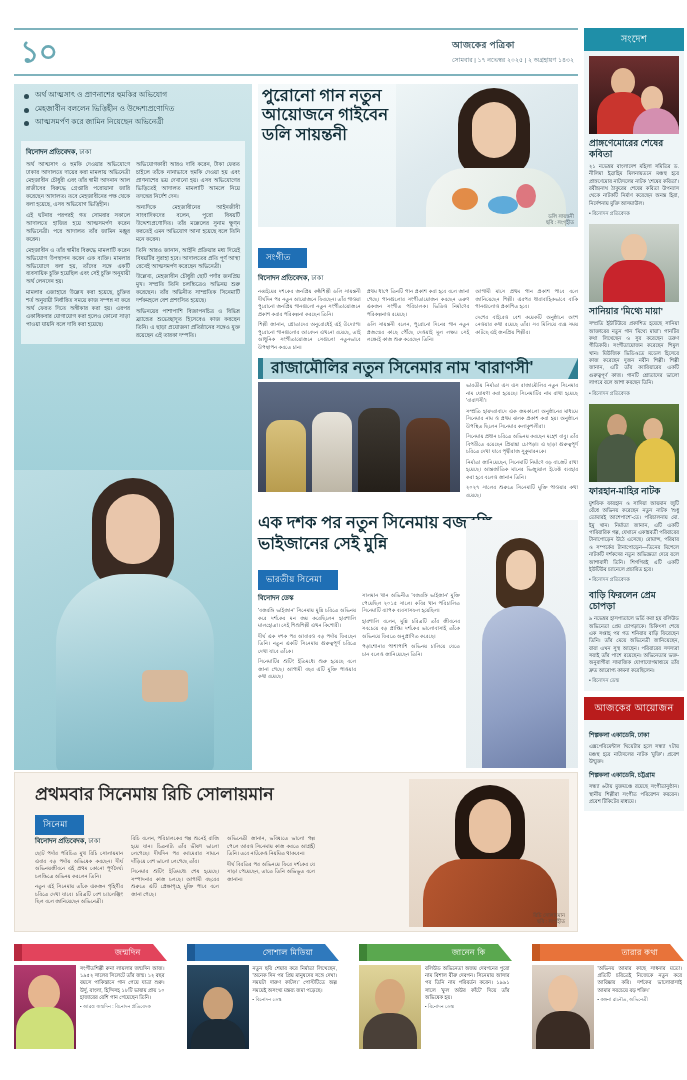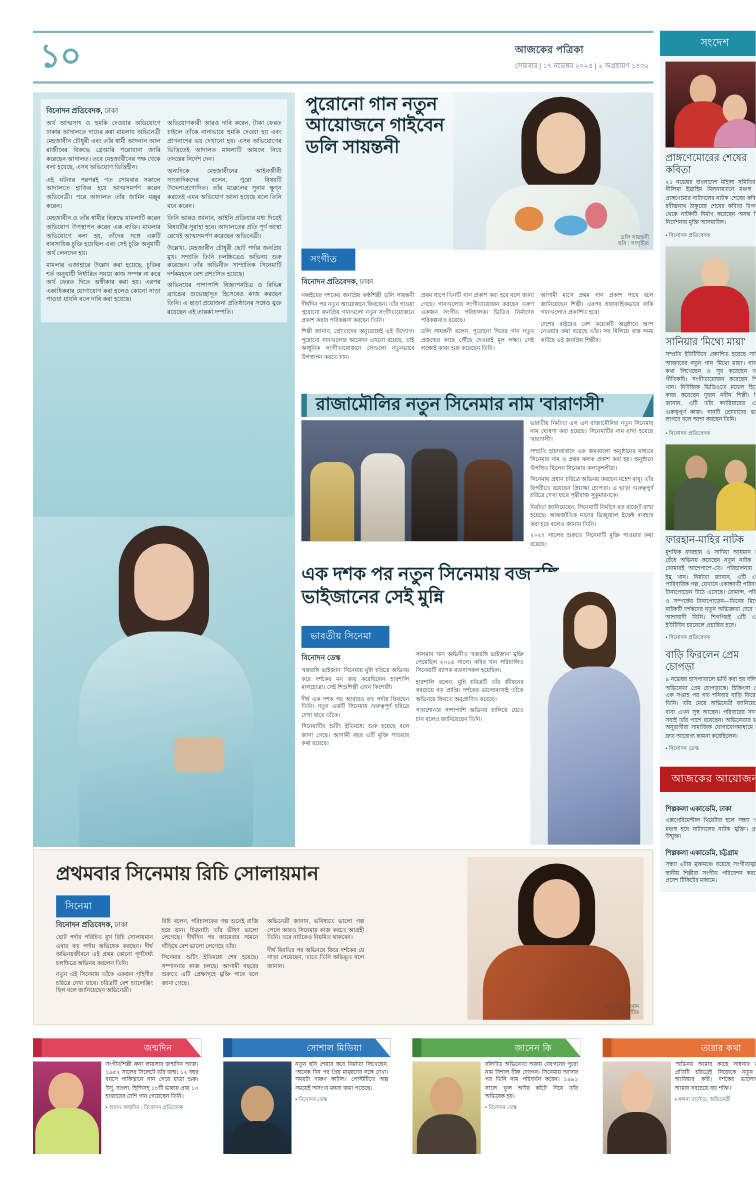--- a/index.html
+++ b/index.html
@@ -3,21 +3,21 @@
 <meta charset="utf-8">
 <style>
   * { box-sizing: border-box; margin: 0; padding: 0; }
   body {
     width: 687px; height: 1080px;
     background: #ffffff;
     font-family: "Liberation Sans", sans-serif;
     position: relative;
     overflow: hidden;
   }
-  .page { position: absolute; inset: 0; background: #fff; margin-left: 16px; }
+  .page { position: absolute; inset: 0; background: #fff; }
 
   
   .masthead {
     position: absolute; left: 14px; top: 28px; width: 564px; height: 48px;
     border-top: 2px solid #7fb3bd; border-bottom: 2px solid #7fb3bd;
     display: flex; align-items: center;
   }
   .page-num {
     font-size: 30px; color: #6aa9b4; font-weight: bold; letter-spacing: -1px;
     padding: 0 14px 0 6px; line-height: 1;
@@ -85,21 +85,21 @@
   .mt-blob2 { position: absolute; left: 92px; top: 112px; width: 30px; height: 18px; background: #3c9ad6; border-radius: 50%; opacity:.8; }
   .mt-blob3 { position: absolute; left: 120px; top: 100px; width: 20px; height: 24px; background: #d94f5c; border-radius: 50%; opacity:.75; }
   .photo-credit { position: absolute; right: 4px; bottom: 2px; font-size: 5px; color: #44535a; text-align: right; line-height: 1.25; }
 
   
   .tagbar {
     display: inline-block; background: #1f6fb5; color: #fff;
     font-size: 8.5px; padding: 3px 16px 3px 8px; letter-spacing: .3px;
   }
 
-  .mid-music { position: absolute; left: 258px; top: 225px; width: 320px; height: 118px; }
+  .mid-music { position: absolute; left: 258px; top: 246px; width: 320px; height: 118px; }
   .mm-colwrap { display: flex; gap: 6px; margin-top: 4px; }
   .mm-col { flex: 1; }
   .mm-col p { font-size: 5.2px; line-height: 1.45; color: #1f2d33; text-align: justify; margin-bottom: 3px; }
 
   
   .raja-bar {
     position: absolute; left: 258px; top: 358px; width: 320px; height: 21px;
     background: #b9dbe2; display: flex; align-items: center;
   }
   .raja-bar .accent { width: 5px; height: 21px; background: #2f7f92; }
@@ -155,21 +155,21 @@
 
   
   .sidebar { position: absolute; left: 584px; top: 28px; width: 100px; }
   .sb-head {
     background: #1f8fa8; color: #fff; font-size: 9.5px; text-align: center;
     padding: 4px 0; letter-spacing: .4px;
   }
   .sb-head.orange { background: #b91c1c; }
   .sb-body { background: #eef5f7; padding: 5px 5px 6px 5px; }
   .sb-photo { width: 100%; height: 78px; overflow: hidden; position: relative; margin-bottom: 4px; }
-  .sb-title { font-size: 9px; color: #15323b; line-height: 1.22; font-weight: normal; margin-bottom: 3px; }
+  .sb-title { font-size: 9px; color: #15323b; line-height: 1.22; font-weight: bold; margin-bottom: 3px; }
   .sb-text { font-size: 5.1px; line-height: 1.45; color: #223038; text-align: justify; }
   .sb-credit { font-size: 5px; color: #43555e; margin-top: 3px; }
   .sb-sub { font-size: 6.2px; color: #15323b; font-weight: bold; margin: 5px 0 2px 0; }
 
   
   .bot-row { position: absolute; left: 14px; top: 944px; width: 670px; display: flex; gap: 20px; }
   .bot-box { width: 164px; position: relative; }
   .bot-bar { height: 17px; display: flex; align-items: center; position: relative; }
   .bot-bar .btag { color: #fff; font-size: 8px; margin-left: auto; padding-right: 26px; letter-spacing: .3px; }
   .bot-bar .tri { position: absolute; right: 0; top: 0; width: 0; height: 0; border-top: 17px solid #fff; border-left: 14px solid transparent; }
@@ -189,20 +189,34 @@
 
   <div class="masthead">
     <div class="page-num">১০</div>
     <div class="masthead-right">
       <div class="paper-name">আজকের পত্রিকা</div>
       <div class="paper-date">সোমবার  |  ১৭ নভেম্বর ২০২৫  |  ২ অগ্রহায়ণ ১৪৩২</div>
     </div>
   </div>
 
   <div class="lead">
+    <div class="bullets">
+      <div class="bullet">
+        <span class="dot"></span>
+        <span class="btxt">অর্থ আত্মসাৎ ও প্রাণনাশের হুমকির অভিযোগ</span>
+      </div>
+      <div class="bullet">
+        <span class="dot"></span>
+        <span class="btxt">মেহজাবীন বললেন ভিত্তিহীন ও উদ্দেশ্যপ্রণোদিত</span>
+      </div>
+      <div class="bullet">
+        <span class="dot"></span>
+        <span class="btxt">আত্মসমর্পণ করে জামিন নিয়েছেন অভিনেত্রী</span>
+      </div>
+    </div>
     <div class="lead-body">
       <div class="byline">
         <b>বিনোদন প্রতিবেদক,</b>
         <span>ঢাকা</span>
       </div>
       <div class="cols2">
         <p>অর্থ আত্মসাৎ ও হুমকি দেওয়ার অভিযোগে ঢাকার আদালতে দায়ের করা মামলায় অভিনেত্রী মেহজাবীন চৌধুরী এবং তাঁর স্বামী আদনান আল রাজীবের বিরুদ্ধে গ্রেপ্তারি পরোয়ানা জারি করেছেন আদালত। তবে মেহজাবীনের পক্ষ থেকে বলা হয়েছে, এসব অভিযোগ ভিত্তিহীন।</p>
         <p>এই ঘটনার পরপরই গত সোমবার সকালে আদালতে হাজির হয়ে আত্মসমর্পণ করেন অভিনেত্রী। পরে আদালত তাঁর জামিন মঞ্জুর করেন।</p>
         <p>মেহজাবীন ও তাঁর স্বামীর বিরুদ্ধে মামলাটি করেন অভিযোগ উপস্থাপন করেন এক ব্যক্তি। মামলার অভিযোগে বলা হয়, তাঁদের সঙ্গে একটি ব্যবসায়িক চুক্তি হয়েছিল এবং সেই চুক্তি অনুযায়ী অর্থ লেনদেন হয়।</p>
         <p>মামলার এজাহারে উল্লেখ করা হয়েছে, চুক্তির শর্ত অনুযায়ী নির্ধারিত সময়ে কাজ সম্পন্ন না করে অর্থ ফেরত দিতে অস্বীকার করা হয়। এরপর একাধিকবার যোগাযোগ করা হলেও কোনো সাড়া পাওয়া যায়নি বলে দাবি করা হয়েছে।</p>

